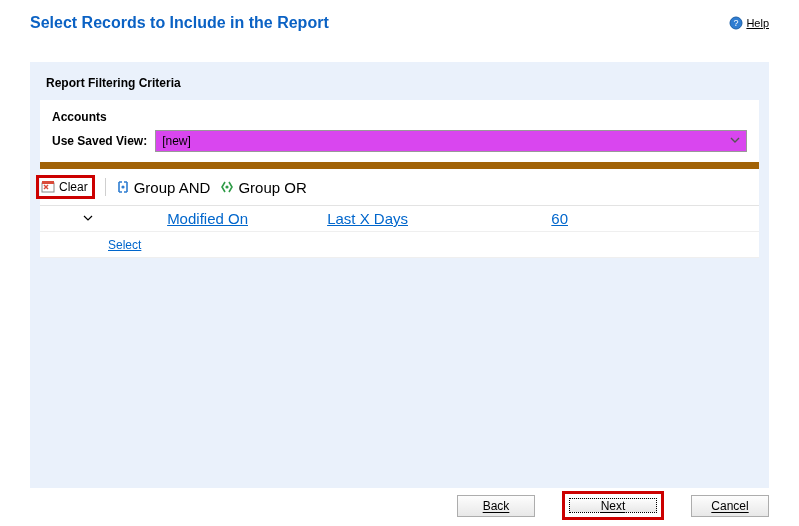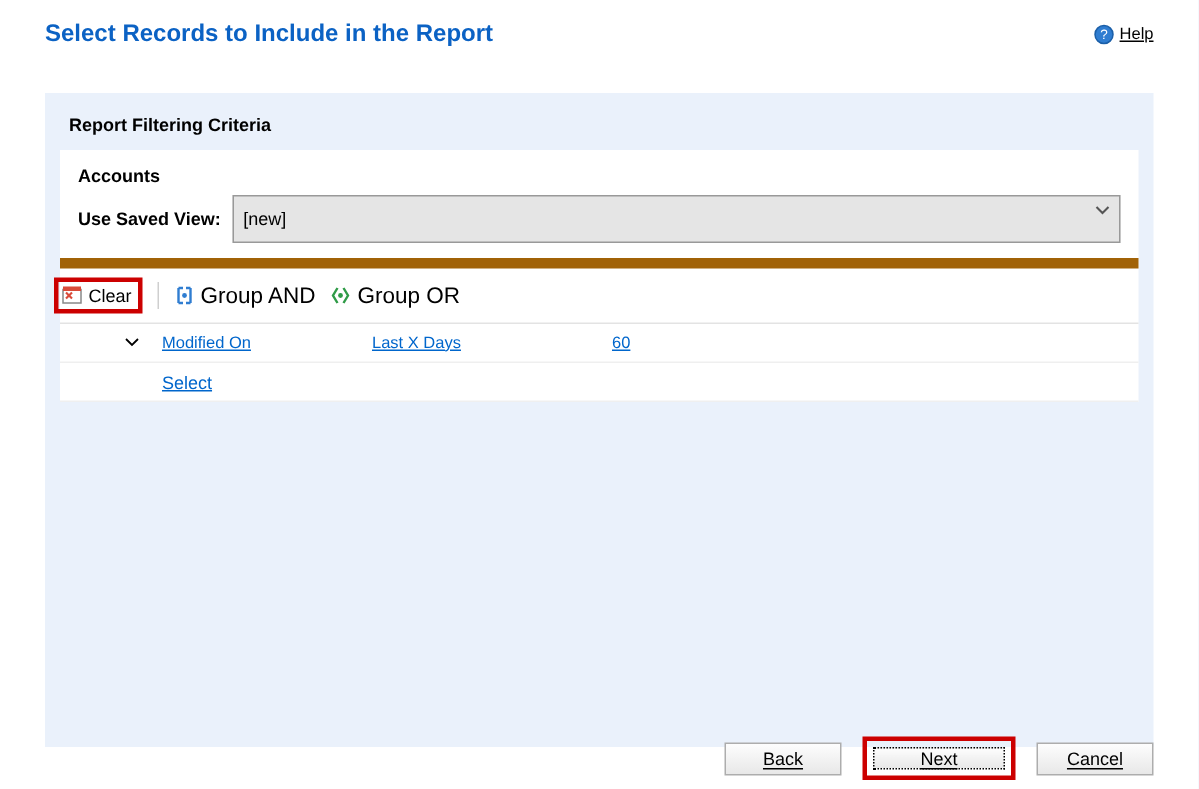--- a/index.html
+++ b/index.html
@@ -10,35 +10,35 @@
     .help-link { color: #000; text-decoration: underline; font-size: 11px; display: inline-flex; align-items: center; gap: 3px; cursor: pointer; }
     .help-icon { width: 14px; height: 14px; display: inline-block; }
     .instruction { margin-top: 24px; font-size: 12px; color: #000; }
     .panel { margin-top: 30px; background: #eaf1fb; padding: 0 0 230px 0; }
     .panel-header { padding: 14px 16px 10px 16px; font-weight: 700; font-size: 12px; margin-top: 26px; }
     .inner { background: #fff; margin: 0 10px; }
     .inner-header { font-weight: 700; padding: 10px 12px 6px 12px; font-size: 12px; }
     .row-view { display: flex; align-items: center; gap: 8px; padding: 0 12px 10px 12px; }
     .row-label { font-weight: 700; font-size: 12px; }
     .select-wrap { flex: 1; position: relative; }
-    .select { width: 100%; height: 32px; border: 1px solid #999; background: #e5e5e5; padding: 0 6px; font-size: 12px; appearance: none; -webkit-appearance: none; }
+    .select { width: 100%; height: 22px; border: 1px solid #999; background: #d946ef; padding: 0 6px; font-size: 12px; appearance: none; -webkit-appearance: none; }
     .chev { position: absolute; right: 6px; top: 4px; pointer-events: none; }
     .toolbar-row { display: flex; align-items: center; gap: 10px; padding: 6px 4px 6px 4px; border-bottom: 1px solid #e3e3e3; border-top: 7px solid #a16207; margin: 0 0 0 0; }
     .clear-wrap { border: 3px solid #cc0000; padding: 2px 4px 2px 2px; display: inline-flex; align-items: center; gap: 4px; margin-left: -8px; cursor: pointer; }
     .clear-icon { width: 14px; height: 14px; display: inline-block; }
     .divider { width: 1px; height: 18px; background: #cfcfcf; }
     .tlink { display: inline-flex; align-items: center; gap: 4px; font-size: 15px; cursor: pointer; color: #000; }
     .group-icon { width: 14px; height: 14px; display: inline-block; }
     .criteria-area { padding: 0; }
     .crit-row { display: grid; grid-template-columns: 28px 40px 140px 160px 160px 1fr; align-items: center; height: 26px; border-bottom: 1px solid #efefef; }
-    .crit-row .cell-link { color: #0066cc; text-decoration: underline; cursor: pointer; font-size: 11px; }
+    .crit-row .cell-link { color: #0066cc; text-decoration: underline; cursor: pointer; font-size: 15px; text-align: right; }
     .crit-row .chev-cell { text-align: center; color: #000; font-size: 12px; cursor: pointer; }
     .crit-row2 { display: grid; grid-template-columns: 68px 1fr; align-items: center; height: 26px; border-bottom: 1px solid #efefef; }
     .crit-row2 .cell-link { color: #0066cc; text-decoration: underline; cursor: pointer; font-size: 12px; }
-    .footer { position: absolute; bottom: 6px; right: 30px; display: flex; gap: 14px; align-items: center; }
+    .footer { position: absolute; bottom: 6px; right: 30px; display: flex; gap: 27px; align-items: center; }
     .btn { min-width: 78px; height: 22px; border: 1px solid #adadad; background: linear-gradient(#fdfdfd,#e8e8e8); font-size: 12px; cursor: pointer; text-decoration: underline; text-underline-offset: 2px; }
     .btn-next-wrap { border: 3px solid #cc0000; padding: 4px; }
     .btn-next { min-width: 88px; height: 15px; border: 1px dotted #000; background: linear-gradient(#fdfdfd,#e8e8e8); font-size: 12px; cursor: pointer; text-decoration: underline; text-underline-offset: 2px; }
   </style>
 </head>
 <body>
 
 <div class="page">
   <div class="title-row">
     <div class="page-title">Select Records to Include in the Report</div>

